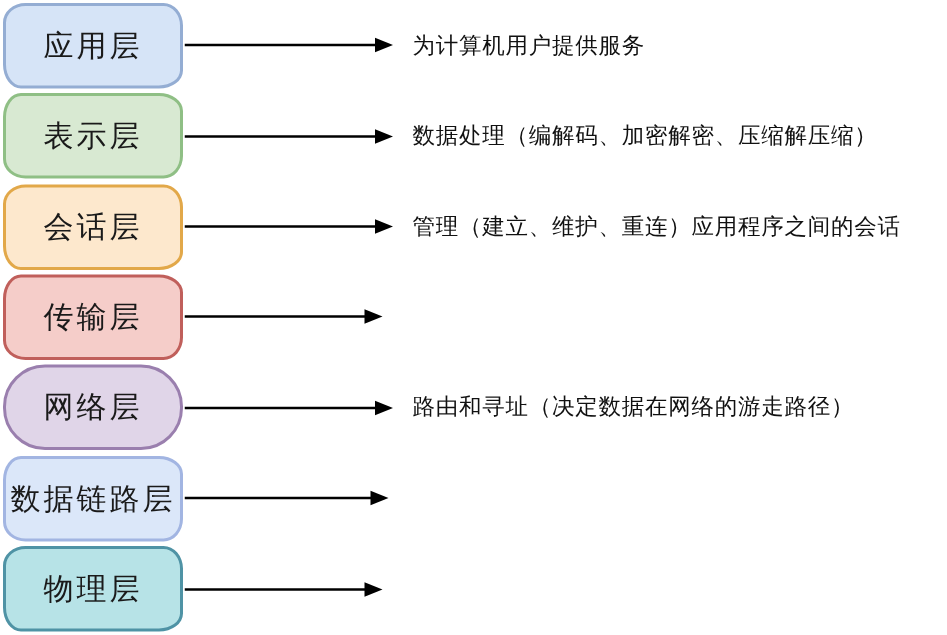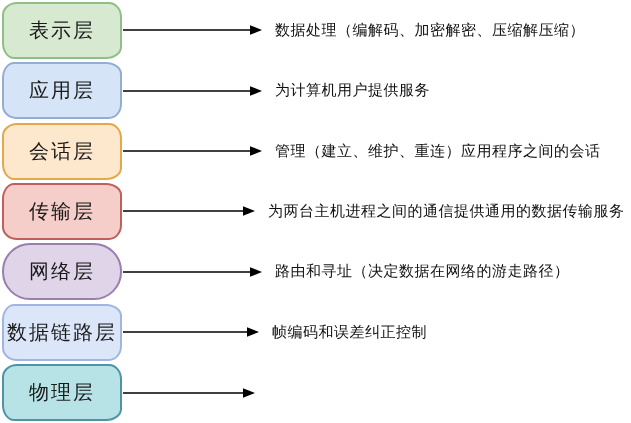--- a/index.html
+++ b/index.html
@@ -53,39 +53,39 @@
     white-space: nowrap;
     letter-spacing: 0.5px;
   }
 </style>
 </head>
 <body>
 
 <div class="diagram">
 
   <div class="layer-row">
+    <div class="layer-box" style="background: rgb(214, 228, 247); border-color: rgb(148, 173, 211);">
+      <span>应用层</span>
+    </div>
+    <svg class="arrow" width="140" height="12" viewBox="0 0 140 12">
+      <line x1="0" y1="6" x2="129" y2="6" stroke="#000000" stroke-width="1.6"></line>
+      <polygon points="127,1.2 139,6 127,10.8" fill="#000000"></polygon>
+    </svg>
+    <div class="layer-desc">为计算机用户提供服务</div>
+  </div>
+
+  <div class="layer-row">
     <div class="layer-box" style="background: rgb(216, 233, 210); border-color: rgb(143, 191, 133);">
       <span>表示层</span>
     </div>
     <svg class="arrow" width="140" height="12" viewBox="0 0 140 12">
       <line x1="0" y1="6" x2="129" y2="6" stroke="#000000" stroke-width="1.6"></line>
       <polygon points="127,1.2 139,6 127,10.8" fill="#000000"></polygon>
     </svg>
     <div class="layer-desc">数据处理（编解码、加密解密、压缩解压缩）</div>
-  </div>
-
-  <div class="layer-row">
-    <div class="layer-box" style="background: rgb(214, 228, 247); border-color: rgb(148, 173, 211);">
-      <span>应用层</span>
-    </div>
-    <svg class="arrow" width="140" height="12" viewBox="0 0 140 12">
-      <line x1="0" y1="6" x2="129" y2="6" stroke="#000000" stroke-width="1.6"></line>
-      <polygon points="127,1.2 139,6 127,10.8" fill="#000000"></polygon>
-    </svg>
-    <div class="layer-desc">为计算机用户提供服务</div>
   </div>
 
   <div class="layer-row">
     <div class="layer-box" style="background: rgb(253, 232, 205); border-color: rgb(226, 168, 73);">
       <span>会话层</span>
     </div>
     <svg class="arrow" width="140" height="12" viewBox="0 0 140 12">
       <line x1="0" y1="6" x2="129" y2="6" stroke="#000000" stroke-width="1.6"></line>
       <polygon points="127,1.2 139,6 127,10.8" fill="#000000"></polygon>
     </svg>
@@ -93,21 +93,20 @@
   </div>
 
   <div class="layer-row">
     <div class="layer-box" style="background: rgb(245, 205, 201); border-color: rgb(192, 95, 91);">
       <span>传输层</span>
     </div>
     <svg class="arrow" width="133" height="12" viewBox="0 0 133 12">
       <line x1="0" y1="6" x2="122" y2="6" stroke="#000000" stroke-width="1.6"></line>
       <polygon points="120,1.2 132,6 120,10.8" fill="#000000"></polygon>
     </svg>
-    <div class="layer-desc">为两台主机进程之间的通信提供通用的数据传输服务</div>
   </div>
 
   <div class="layer-row">
     <div class="layer-box" style="background: rgb(224, 213, 232); border-color: rgb(154, 127, 174); border-radius: 28px;">
       <span>网络层</span>
     </div>
     <svg class="arrow" width="140" height="12" viewBox="0 0 140 12">
       <line x1="0" y1="6" x2="129" y2="6" stroke="#000000" stroke-width="1.6"></line>
       <polygon points="127,1.2 139,6 127,10.8" fill="#000000"></polygon>
     </svg>
@@ -115,21 +114,20 @@
   </div>
 
   <div class="layer-row">
     <div class="layer-box" style="background: rgb(219, 231, 249); border-color: rgb(162, 181, 226); font-family: Liberation Mono, monospace;">
       <span>数据链路层</span>
     </div>
     <svg class="arrow" width="137" height="12" viewBox="0 0 137 12">
       <line x1="0" y1="6" x2="126" y2="6" stroke="#000000" stroke-width="1.6"></line>
       <polygon points="124,1.2 136,6 124,10.8" fill="#000000"></polygon>
     </svg>
-    <div class="layer-desc">帧编码和误差纠正控制</div>
   </div>
 
   <div class="layer-row">
     <div class="layer-box" style="background: rgb(183, 227, 231); border-color: rgb(79, 147, 165);">
       <span>物理层</span>
     </div>
     <svg class="arrow" width="133" height="12" viewBox="0 0 133 12">
       <line x1="0" y1="6" x2="122" y2="6" stroke="#000000" stroke-width="1.6"></line>
       <polygon points="120,1.2 132,6 120,10.8" fill="#000000"></polygon>
     </svg>

